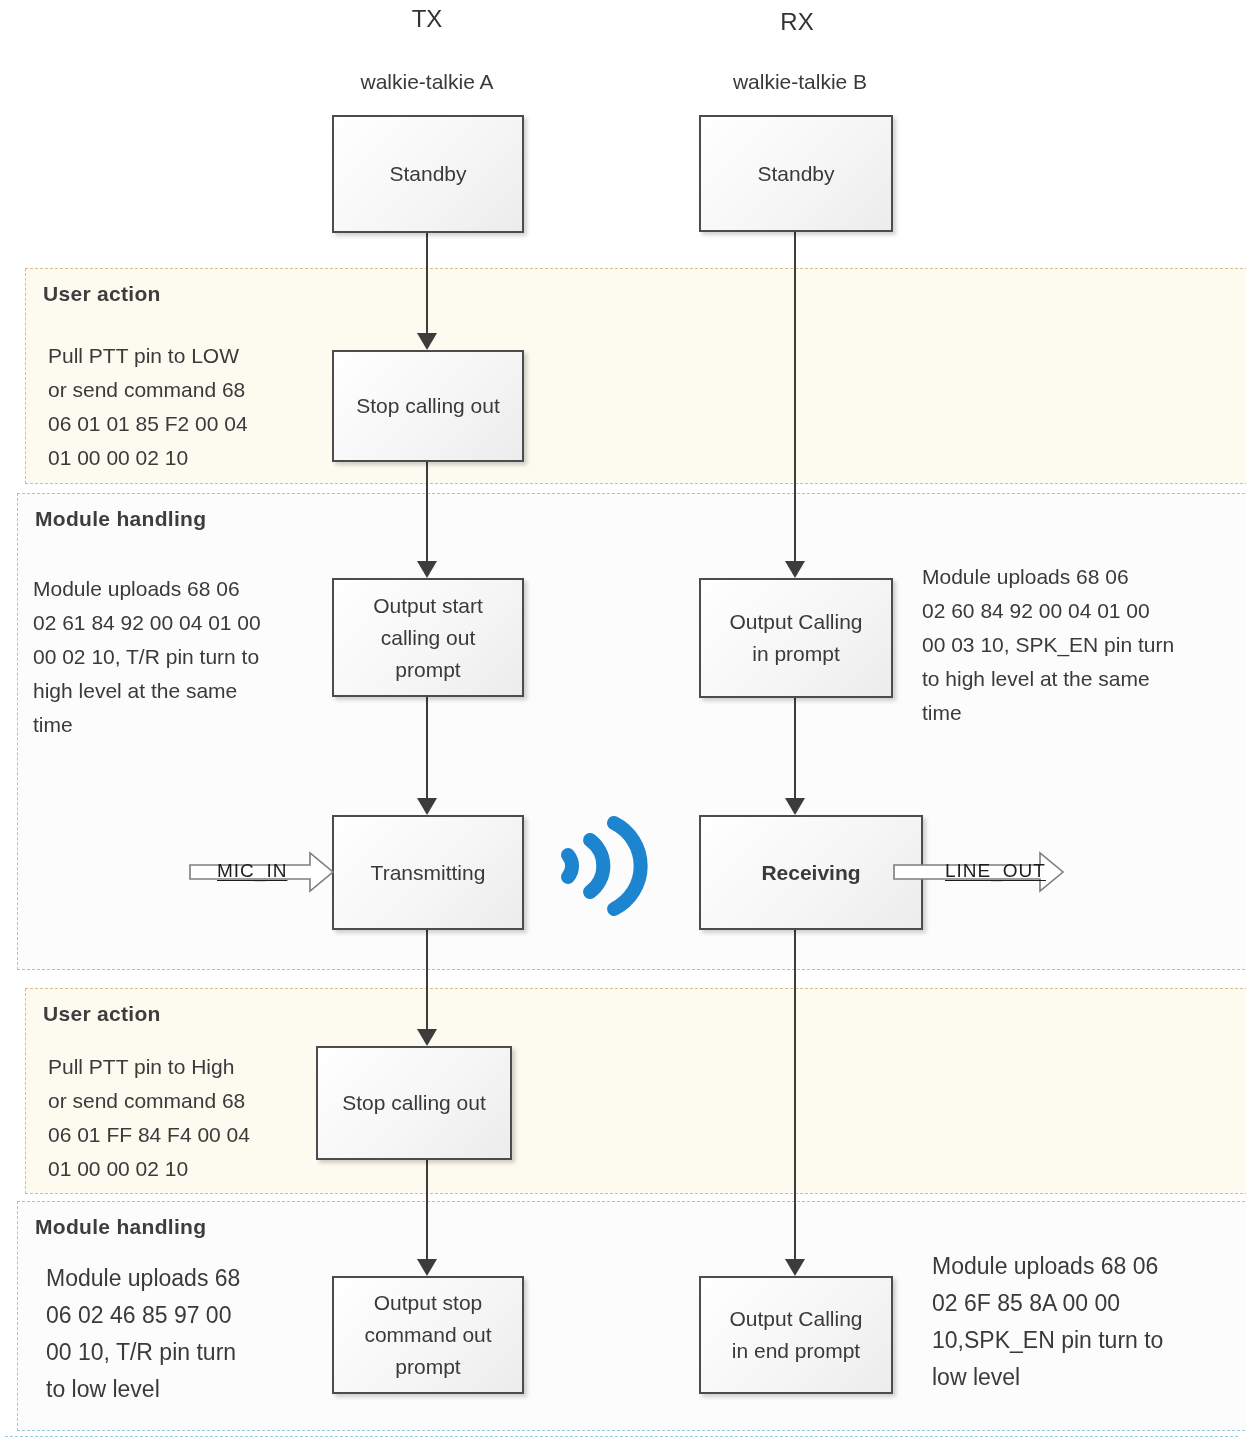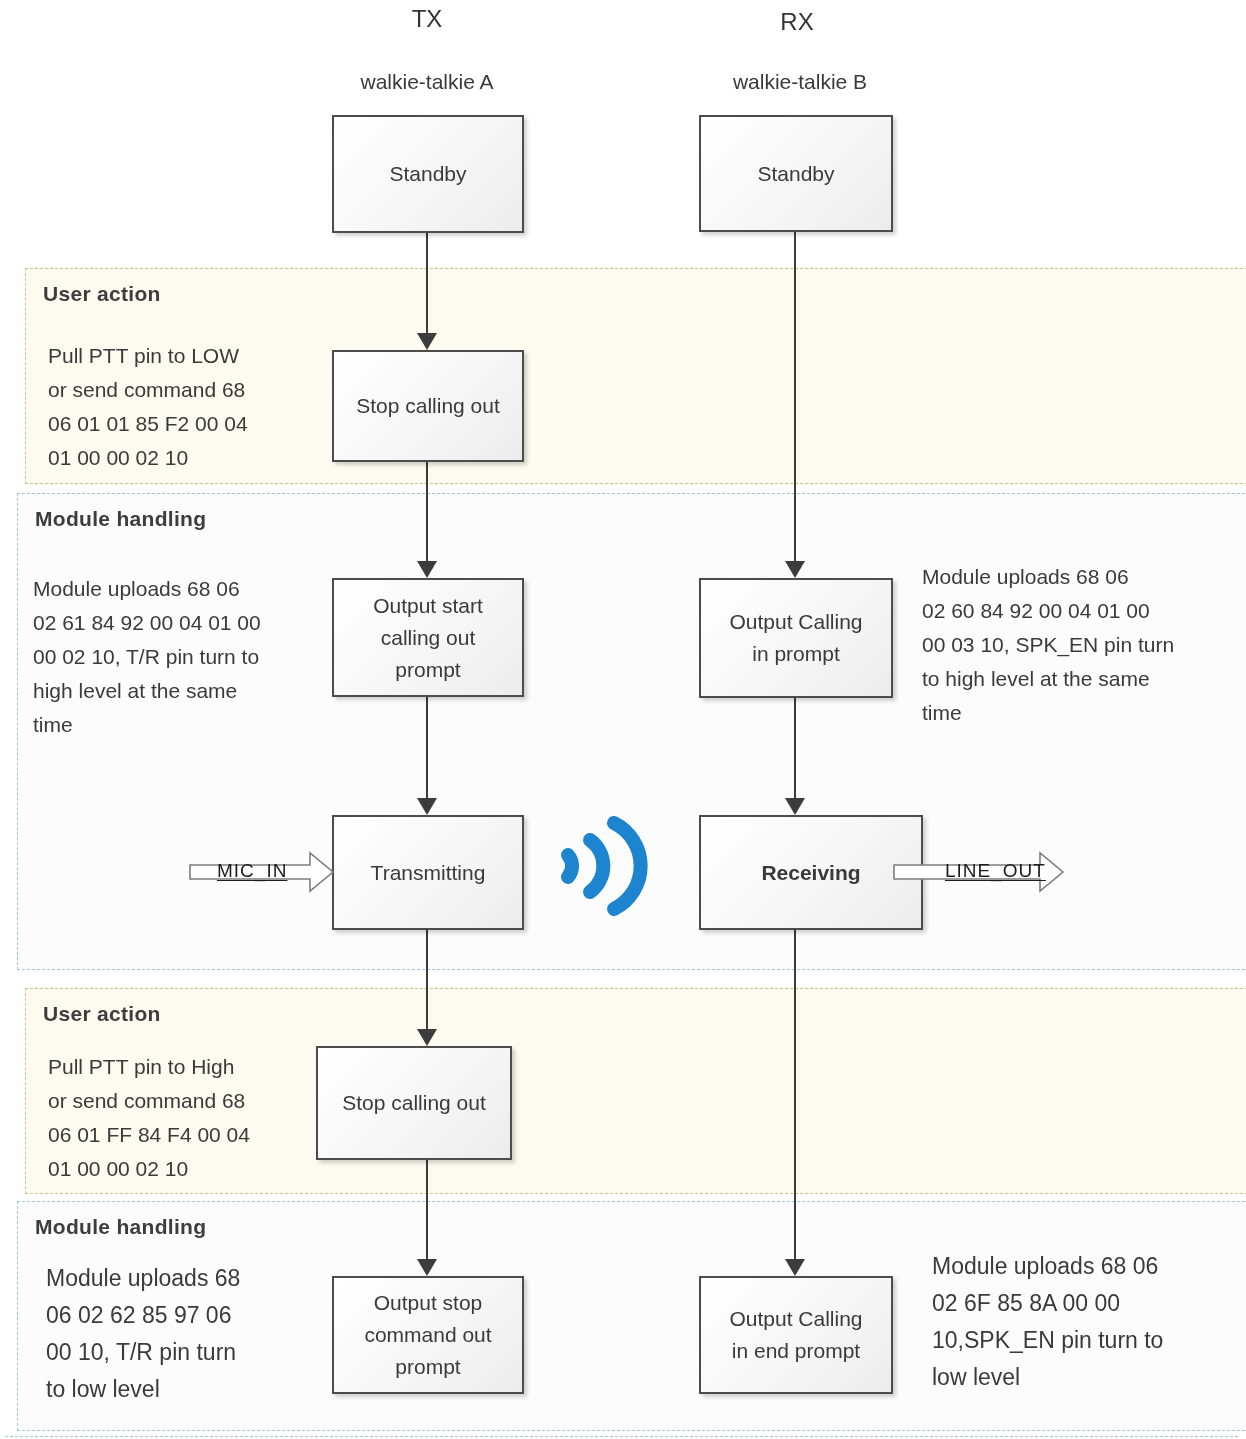--- a/index.html
+++ b/index.html
@@ -79,21 +79,21 @@
   <div class="note small" style="left:922px;top:560px;width:315px;">Module uploads   68 06
 02 60 84 92 00 04 01 00
 00 03 10, SPK_EN pin turn
 to high level at the same
 time</div>
   <div class="note small" style="left:48px;top:1050px;width:300px;">Pull PTT pin to High
 or send command 68
 06 01 FF 84 F4 00 04
 01 00 00 02 10</div>
   <div class="note big" style="left:46px;top:1260px;width:300px;">Module uploads 68
-06 02 62 85 97 06
+06 02 46 85 97 00
 00  10, T/R pin turn
 to low level</div>
   <div class="note big" style="left:932px;top:1248px;width:305px;">Module uploads 68 06
 02  6F  85  8A  00  00
 10,SPK_EN pin turn to
 low level</div>
 
   <div class="varrow" style="left:416px;top:233px;height:117px;">
       <div class="aline"></div>
       <div class="ahead"></div>

